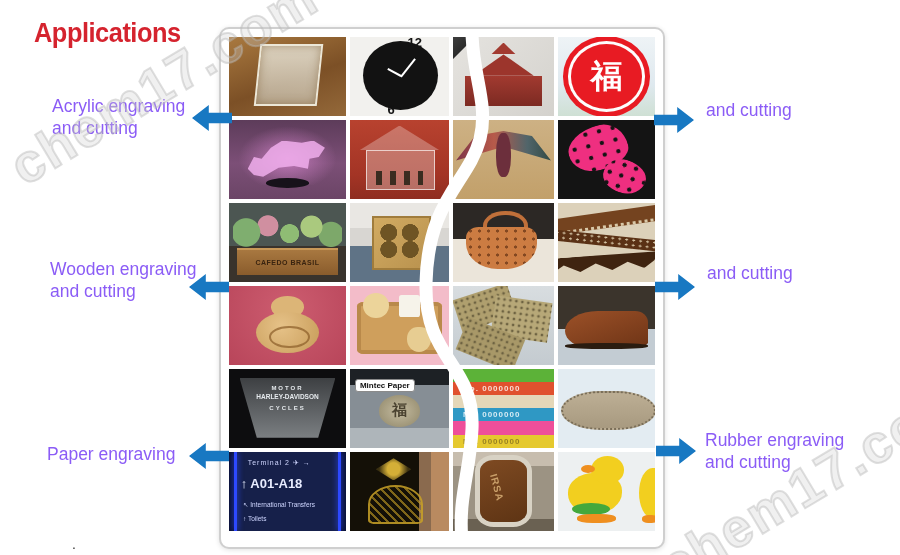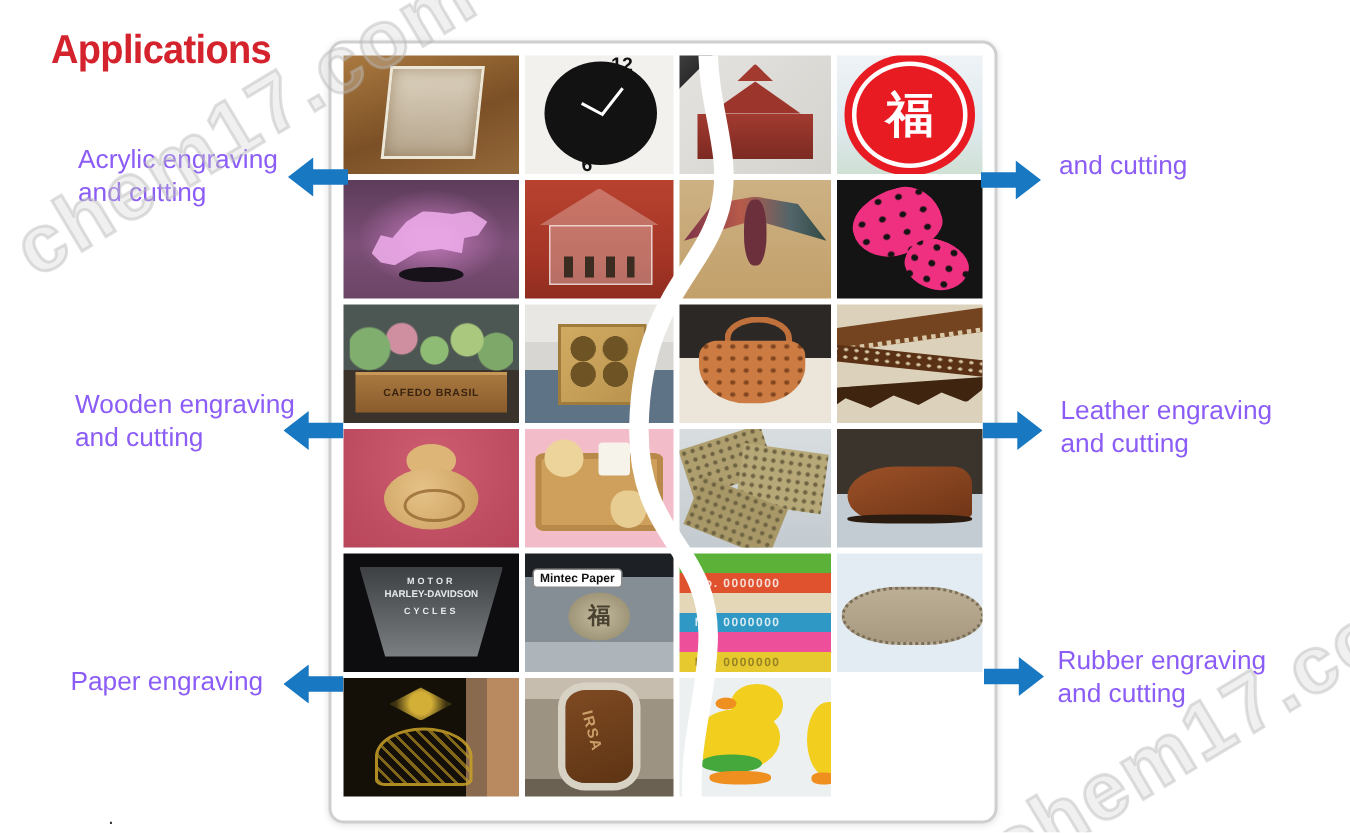--- a/index.html
+++ b/index.html
@@ -294,20 +294,28 @@
           <div class="ov mint-label">Mintec Paper</div>
         </div>
         <div class="cell p-bands">
           <div class="ov band-t bt1">No. 0000000</div>
           <div class="ov band-t bt2">No. 0000000</div>
           <div class="ov band-t bt3">No. 0000000</div>
         </div>
         <div class="cell p-sole">
           <div class="ov sole"></div>
         </div>
+        <div class="cell p-airport">
+          <div class="ov led"></div>
+          <div class="ov led2"></div>
+          <div class="ov ap ap-term">Terminal 2  ✈ →</div>
+          <div class="ov ap ap-gate">↑  A01-A18</div>
+          <div class="ov ap ap-intl">↖ International Transfers</div>
+          <div class="ov ap ap-wc">↑ Toilets</div>
+        </div>
         <div class="cell p-bottle">
           <div class="ov gold1"></div>
           <div class="ov gold2"></div>
         </div>
         <div class="cell p-irsa">
           <div class="ov case"></div>
           <div class="ov irsa-text">IRSA</div>
         </div>
         <div class="cell p-ducks">
           <div class="ov duck2"></div>
@@ -334,21 +342,20 @@
     <span>and cutting</span>
   </div>
   <div class="co co-l3">
     <span>Paper engraving</span>
   </div>
 
   <div class="co co-r1">
     <span>and cutting</span>
   </div>
   <div class="co co-r2">
-    <span>Leather engraving</span>
     <span>and cutting</span>
   </div>
   <div class="co co-r3">
     <span>Rubber engraving</span>
     <span>and cutting</span>
   </div>
 
   <div class="ar ar-left arL1" style="background: rgb(24, 120, 194);"></div>
   <div class="ar ar-left arL2" style="background: rgb(24, 120, 194);"></div>
   <div class="ar ar-left arL3" style="background: rgb(24, 120, 194);"></div>

